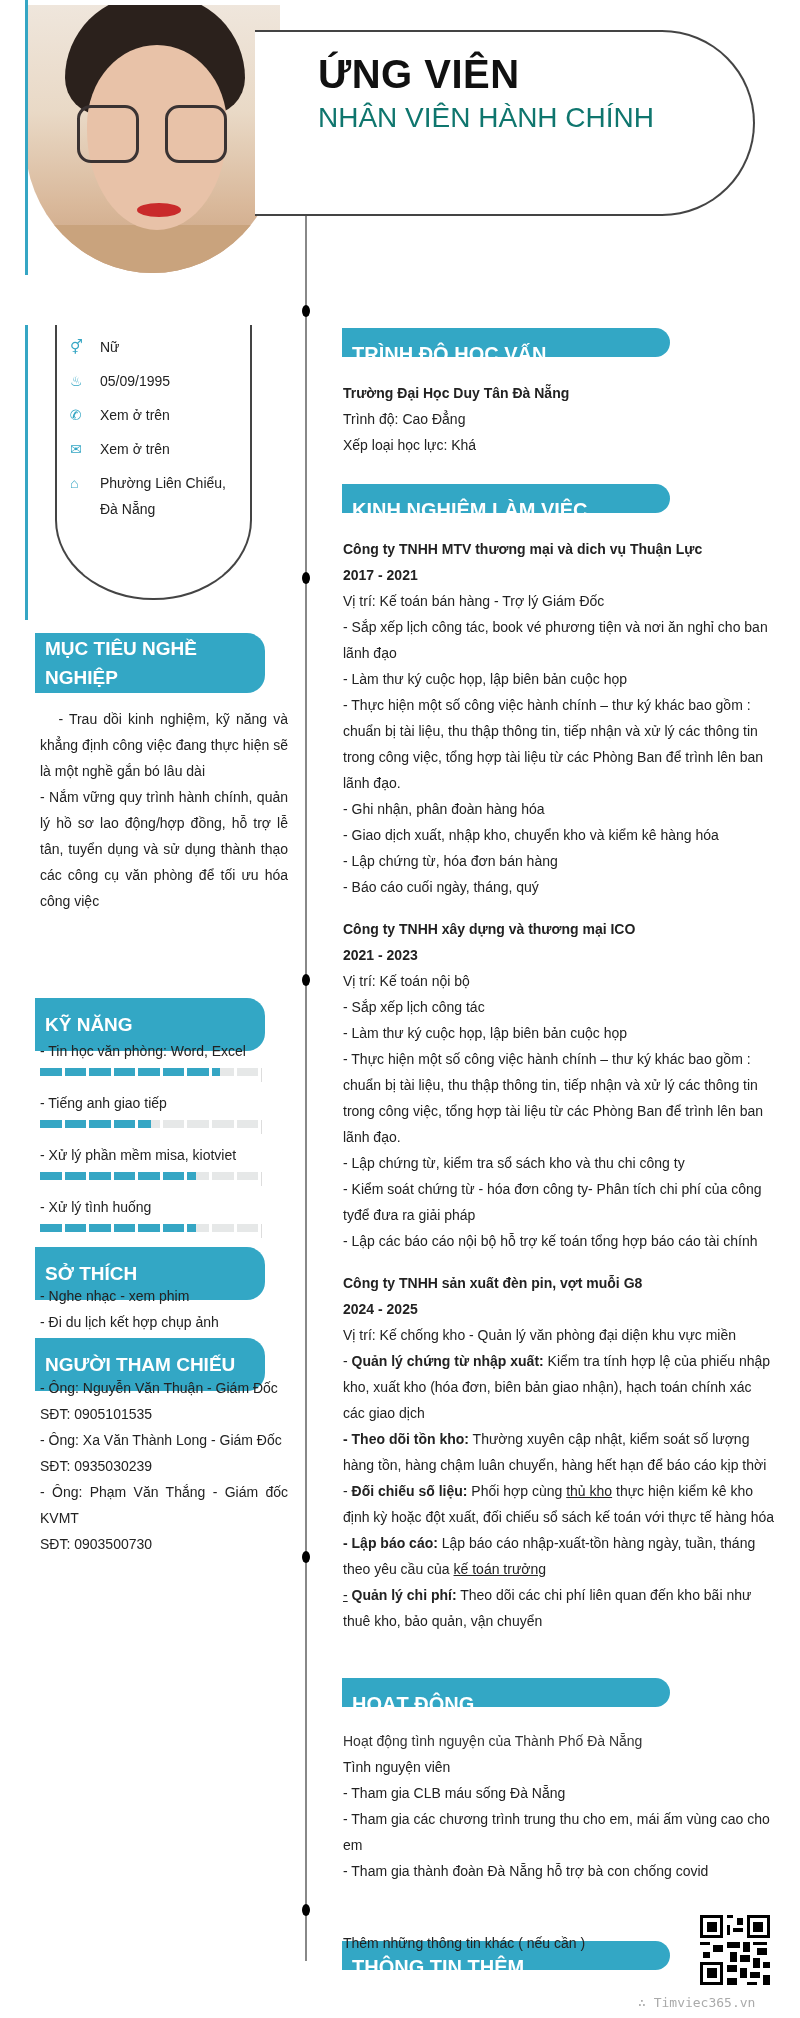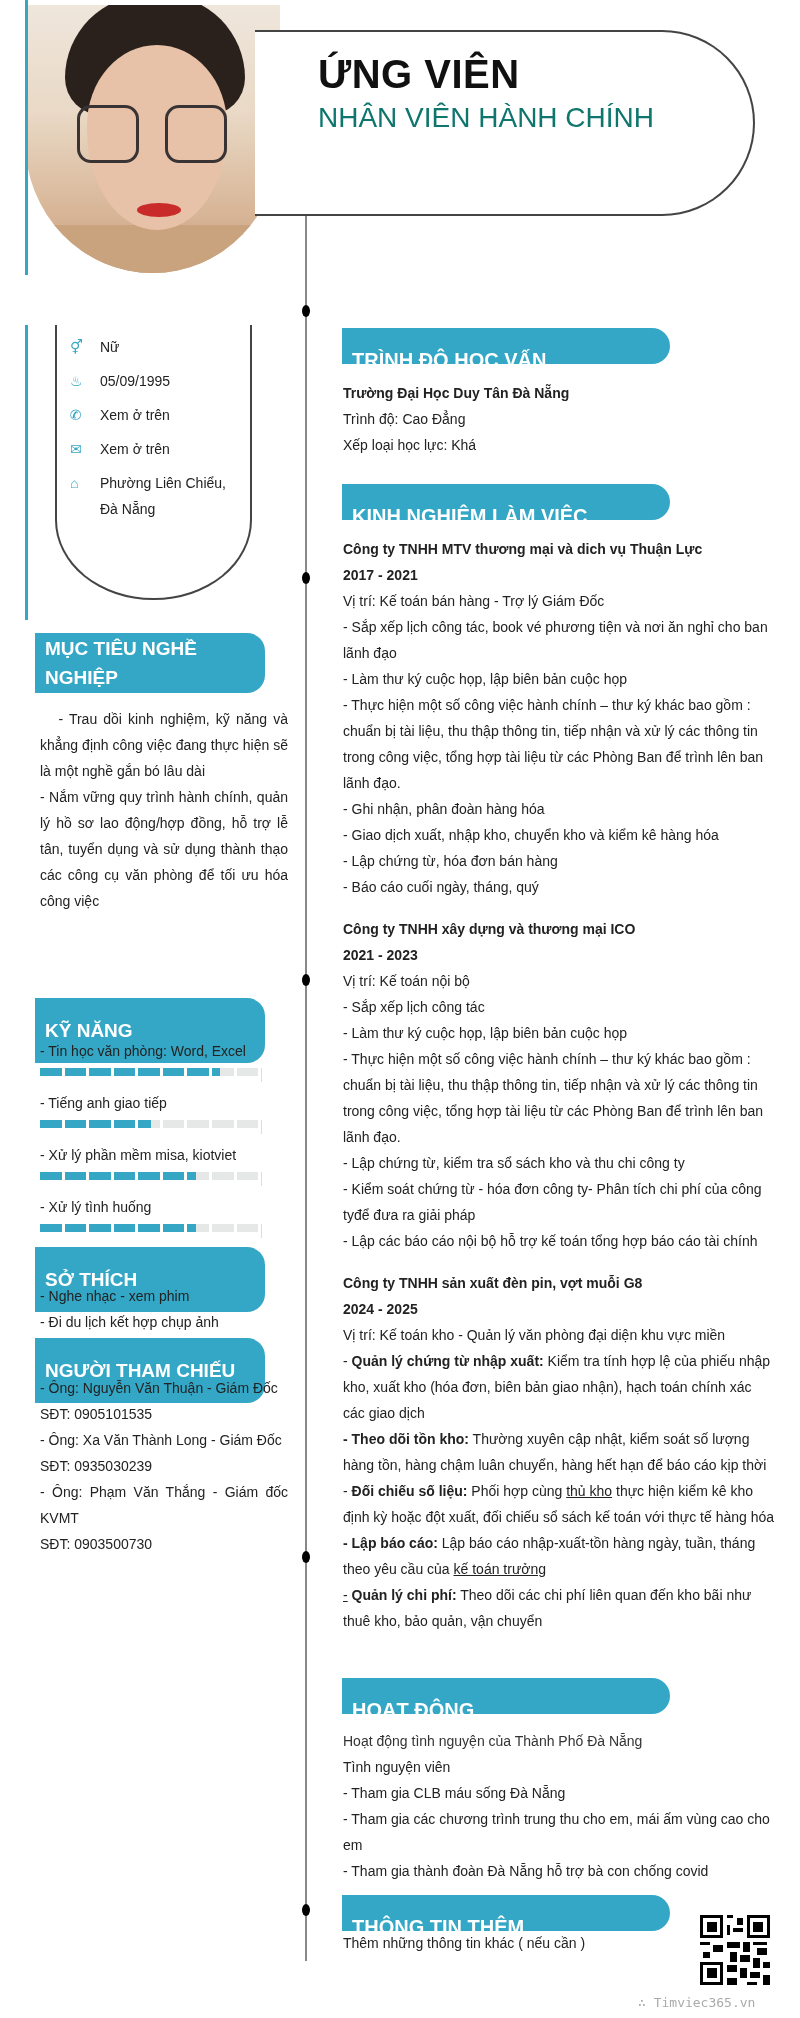--- a/index.html
+++ b/index.html
@@ -45,21 +45,21 @@
     border: 2px solid #444; border-top: none;
     border-radius: 0 0 98px 98px / 0 0 80px 80px;
   }
   .info-row { left: 70px; display: flex; align-items: flex-start; font-size: 14px; color: #222; line-height: 26px; }
   .info-row .ico { width: 30px; color: #35a6c4; font-size: 14px; text-align: left; }
   .info-row .txt { width: 130px; }
 
   
   .sec {
     background: #33a7c5; color: #fff; font-weight: bold;
-    border-radius: 0 18px 18px 0; padding: 18px 10px;
+    border-radius: 0 18px 18px 0; padding: 12px 10px;
   }
   .sec-left { left: 35px; width: 230px; font-size: 19px; line-height: 29px; }
   .sec-right { left: 342px; width: 328px; height: 29px; font-size: 20px; line-height: 29px; }
 
   .para { font-size: 14px; line-height: 26px; color: #222; }
   .left-text { left: 40px; width: 248px; }
   .justify { text-align: justify; }
   .right-text { left: 343px; width: 432px; }
   .bold { font-weight: bold; }
   .ul { text-decoration: underline; }
@@ -301,38 +301,38 @@
   <div>- Làm thư ký cuộc họp, lập biên bản cuộc họp</div>
   <div>- Thực hiện một số công việc hành chính – thư ký khác bao gồm : chuẩn bị tài liệu, thu thập thông tin, tiếp nhận và xử lý các thông tin trong công việc, tổng hợp tài liệu từ các Phòng Ban để trình lên ban lãnh đạo.</div>
   <div>- Lập chứng từ, kiểm tra sổ sách kho và thu chi công ty</div>
   <div>- Kiểm soát chứng từ - hóa đơn công ty- Phân tích chi phí của công tyđể đưa ra giải pháp</div>
   <div>- Lập các báo cáo nội bộ hỗ trợ kế toán tổng hợp báo cáo tài chính</div>
 </div>
 
 <div class="abs para right-text" style="top:1270px;">
   <div class="bold">Công ty TNHH sản xuất đèn pin, vợt muỗi G8</div>
   <div class="bold">2024 - 2025</div>
-  <div>Vị trí: Kế toán kho - Quản lý văn phòng đại diện khu vực miền</div>
+  <div>Vị trí: Kế chống kho - Quản lý văn phòng đại diện khu vực miền</div>
   <div><span>- </span><span class="bold">Quản lý chứng từ nhập xuất:</span><span> Kiểm tra tính hợp lệ của phiếu nhập kho, xuất kho (hóa đơn, biên bản giao nhận), hạch toán chính xác các giao dịch</span></div>
   <div><span class="bold">- Theo dõi tồn kho:</span><span> Thường xuyên cập nhật, kiểm soát số lượng hàng tồn, hàng chậm luân chuyển, hàng hết hạn để báo cáo kịp thời</span></div>
   <div><span>- </span><span class="bold">Đối chiếu số liệu:</span><span> Phối hợp cùng </span><span class="ul">thủ kho</span><span> thực hiện kiểm kê kho định kỳ hoặc đột xuất, đối chiếu sổ sách kế toán với thực tế hàng hóa</span></div>
   <div><span class="bold">- Lập báo cáo:</span><span> Lập báo cáo nhập-xuất-tồn hàng ngày, tuần, tháng theo yêu cầu của </span><span class="ul">kế toán trưởng</span></div>
   <div><span class="ul">-</span><span class="bold"> Quản lý chi phí:</span><span> Theo dõi các chi phí liên quan đến kho bãi như thuê kho, bảo quản, vận chuyển</span></div>
 </div>
 
 <div class="abs sec sec-right" style="top:1678px;">HOẠT ĐỘNG</div>
 <div class="abs para right-text" style="top:1728px;">
   <div style="color:#333;">Hoạt động tình nguyện của Thành Phố Đà Nẵng</div>
   <div>Tình nguyện viên</div>
   <div>- Tham gia CLB máu sống Đà Nẵng</div>
   <div>- Tham gia các chương trình trung thu cho em, mái ấm vùng cao cho em</div>
   <div>- Tham gia thành đoàn Đà Nẵng hỗ trợ bà con chống covid</div>
 </div>
 
-<div class="abs sec sec-right" style="top:1895px;">THÔNG TIN THÊM</div>
+<div class="abs sec sec-right" style="top:1941px;">THÔNG TIN THÊM</div>
 <div class="abs para right-text" style="top:1930px;">Thêm những thông tin khác ( nếu cần )</div>
 
 <div class="abs qr">
   <svg width="70" height="70" viewBox="0 0 21 21" shape-rendering="crispEdges">
     <rect width="21" height="21" fill="#fff"></rect>
     <g fill="#000">
       <rect x="0" y="0" width="7" height="1"></rect>
         <rect x="0" y="6" width="7" height="1"></rect>
         <rect x="0" y="0" width="1" height="7"></rect>
         <rect x="6" y="0" width="1" height="7"></rect>

